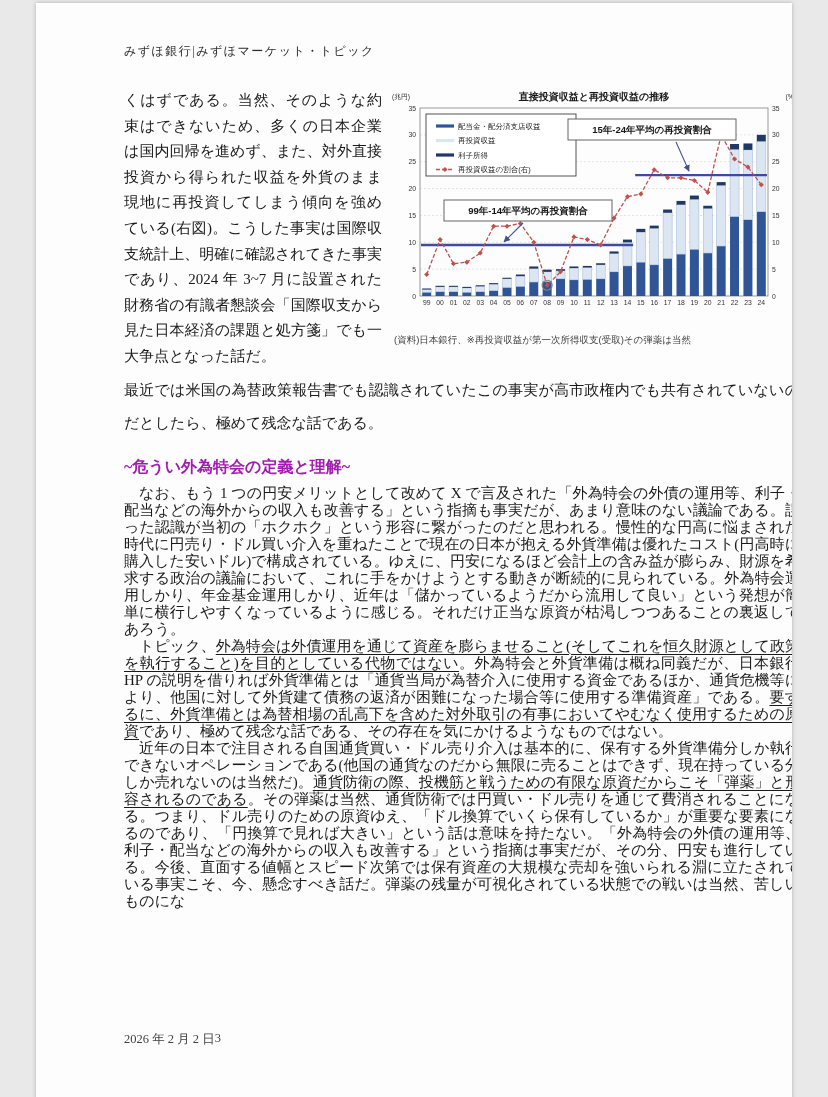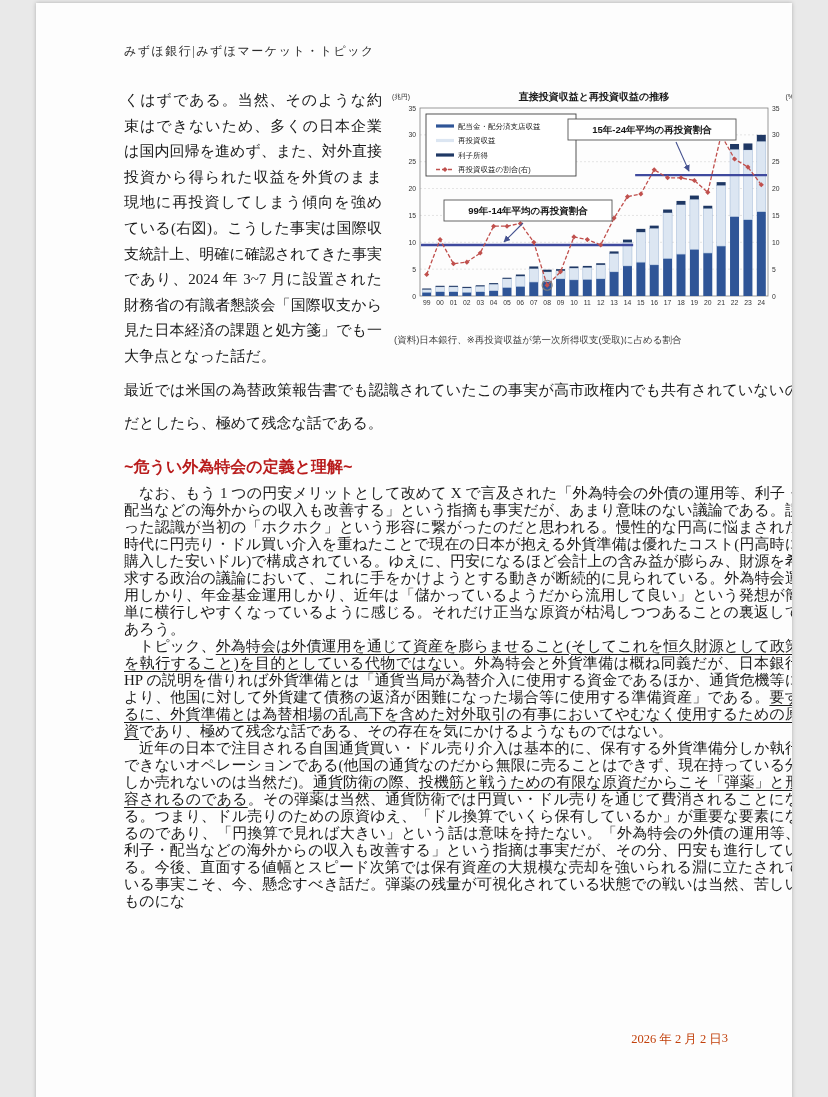--- a/index.html
+++ b/index.html
@@ -8,24 +8,24 @@
     font-family:"Liberation Serif","DejaVu Serif",serif;color:#1a1a1a;
     box-shadow:0 0 4px rgba(0,0,0,.25);overflow:hidden;margin:3px auto;
   }
   .header{position:absolute;top:40px;left:88px;font-size:12px;letter-spacing:1.5px;color:#2b2b2b;}
   .content{position:absolute;left:88px;top:85px;width:676px;}
   .two-col{display:flex;gap:8px;}
   .left-col{width:258px;font-size:15px;line-height:25.6px;text-align:justify;}
   .chart-wrap{width:408px;}
   .chart-source{font-family:"Liberation Sans","DejaVu Sans",sans-serif;font-size:9.5px;color:#3d3d3d;margin-top:2px;padding-left:4px;}
   .cont-para{margin:4px 0 0 0;font-size:15px;line-height:33px;text-align:justify;}
-  .sec-head{margin:17px 0 7px 0;font-family:Liberation Mono, monospace;font-size:16px;font-weight:bold;color:#b91c1c;}
+  .sec-head{margin:17px 0 7px 0;font-family:Liberation Serif, serif;font-size:16px;font-weight:bold;color:#a21caf;}
   .body-para{margin:0;font-size:15px;line-height:17px;text-align:justify;text-indent:1em;}
   .u{text-decoration:underline;text-underline-offset:3px;text-decoration-thickness:1px;}
-  .footer{position:absolute;left:88px;right:64px;top:1028px;display:flex;justify-content:flex-end;font-size:12.5px;color:#c2410c;}
+  .footer{position:absolute;left:88px;right:64px;top:1028px;display:flex;justify-content:flex-start;font-size:12.5px;color:#404040;}
   
   .tick{font-family:"Liberation Sans","DejaVu Sans",sans-serif;font-size:6.8px;fill:#333;}
   .ctitle{font-family:"Liberation Sans","DejaVu Sans",sans-serif;font-size:10px;font-weight:bold;fill:#161616;}
   .ltext{font-family:"Liberation Sans","DejaVu Sans",sans-serif;font-size:7.5px;fill:#222;}
   .ann{font-family:"Liberation Sans","DejaVu Sans",sans-serif;font-size:9.5px;font-weight:bold;fill:#161616;}
 </style>
 </head>
 <body>
 
 <div class="page">
@@ -217,21 +217,21 @@
                 <rect x="54" y="112" width="168" height="21" fill="#ffffff" stroke="#555" stroke-width="0.9"></rect>
                 <text x="138" y="126" text-anchor="middle" class="ann">99年-14年平均の再投資割合</text>
                 <line x1="133" y1="135" x2="114" y2="153.9714285714286" stroke="#44518f" stroke-width="1.1" marker-end="url(#arw)"></line>
               </g>
               <g>
                 <rect x="178" y="31" width="168" height="21" fill="#ffffff" stroke="#555" stroke-width="0.9"></rect>
                 <text x="262" y="45" text-anchor="middle" class="ann">15年-24年平均の再投資割合</text>
                 <line x1="286" y1="54" x2="299" y2="83.14285714285714" stroke="#44518f" stroke-width="1.1" marker-end="url(#arw)"></line>
               </g>
             </svg></div>
-        <div class="chart-source">(資料)日本銀行、※再投資収益が第一次所得収支(受取)に占める割合</div>
+        <div class="chart-source">(資料)日本銀行、※再投資収益が第一次所得収支(受取)その弾薬は当然</div>
       </div>
     </div>
 
     <p class="cont-para">最近では米国の為替政策報告書でも認識されていたこの事実が高市政権内でも共有されていないのだとしたら、極めて残念な話である。</p>
 
     <h2 class="sec-head">~危うい外為特会の定義と理解~</h2>
 
     <div id="paras">
         <p class="body-para"><span>なお、もう 1 つの円安メリットとして改めて X で言及された「外為特会の外債の運用等、利子・配当などの海外からの収入も改善する」という指摘も事実だが、あまり意味のない議論である。誤った認識が当初の「ホクホク」という形容に繋がったのだと思われる。慢性的な円高に悩まされた時代に円売り・ドル買い介入を重ねたことで現在の日本が抱える外貨準備は優れたコスト(円高時に購入した安いドル)で構成されている。ゆえに、円安になるほど会計上の含み益が膨らみ、財源を希求する政治の議論において、これに手をかけようとする動きが断続的に見られている。外為特会運用しかり、年金基金運用しかり、近年は「儲かっているようだから流用して良い」という発想が簡単に横行しやすくなっているように感じる。それだけ正当な原資が枯渇しつつあることの裏返しであろう。</span></p>
         <p class="body-para"><span>トピック、</span><span class="u">外為特会は外債運用を通じて資産を膨らませること(そしてこれを恒久財源として政策を執行すること)を目的としている代物ではない</span><span>。外為特会と外貨準備は概ね同義だが、日本銀行 HP の説明を借りれば外貨準備とは「通貨当局が為替介入に使用する資金であるほか、通貨危機等により、他国に対して外貨建て債務の返済が困難になった場合等に使用する準備資産」である。</span><span class="u">要するに、外貨準備とは為替相場の乱高下を含めた対外取引の有事においてやむなく使用するための原資</span><span>であり、極めて残念な話である、その存在を気にかけるようなものではない。</span></p>

